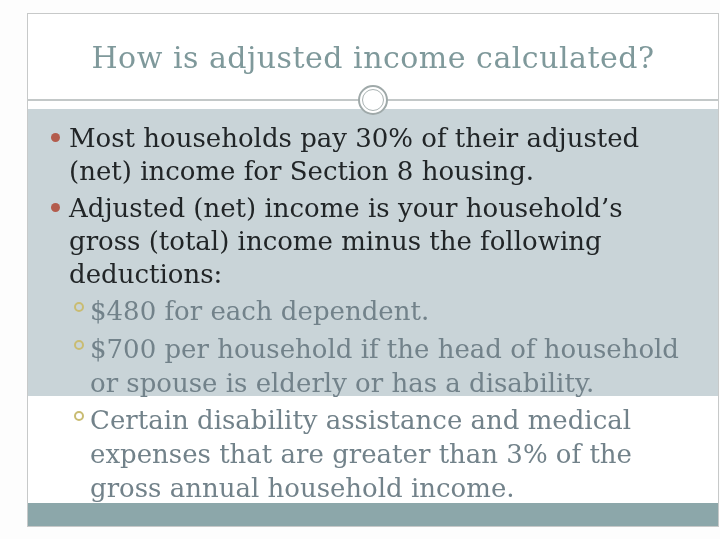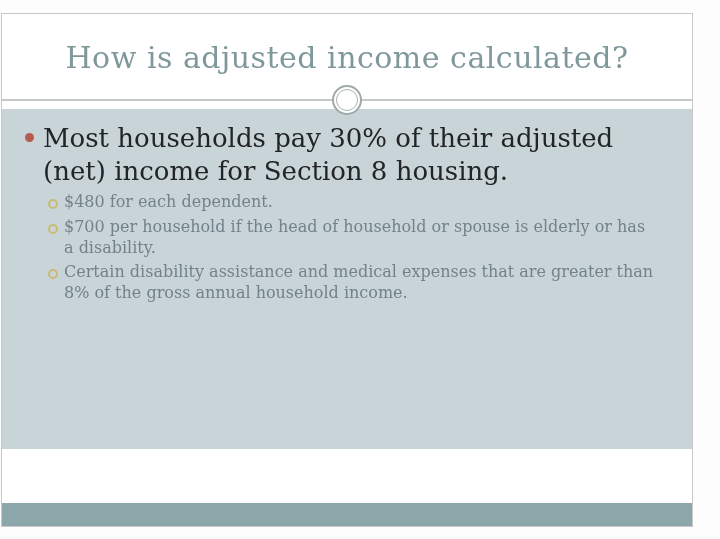--- a/index.html
+++ b/index.html
@@ -12,21 +12,21 @@
     overflow: hidden;
   }
   .stage {
     position: relative;
     width: 720px;
     height: 539px;
     background: #fdfdfd;
   }
   .slide {
     position: absolute;
-    left: 1px;
+    left: 27px;
     top: 13px;
     width: 692px;
     height: 514px;
     box-sizing: border-box;
     background: #ffffff;
     border: 1px solid var(--border, #c7c9c9);
   }
   .title-area {
     position: absolute;
     left: 0;
@@ -71,21 +71,21 @@
     height: 20px;
     border-radius: 50%;
     border: 1px solid #aab3b3;
     background: #ffffff;
   }
   .content-panel {
     position: absolute;
     left: 0;
     right: 0;
     top: 95px;
-    height: 340px;
+    height: 287px;
     background: var(--panel-bg, #c9d4d8);
   }
   .footer-band {
     position: absolute;
     left: 0;
     right: 0;
     top: 489px;
     bottom: 0;
     background: var(--footer-band, #8ca7aa);
   }
@@ -108,21 +108,21 @@
     left: 1px;
     top: 11px;
     width: 9px;
     height: 9px;
     border-radius: 50%;
     background: var(--main-bullet, #b35c4d);
   }
   .item.level-2 {
     margin-left: 24px;
     padding-left: 16px;
-    font-size: 16px;
+    font-size: 26px;
     line-height: 1.3;
     color: var(--sub-text, #72828a);
     margin-bottom: 4px;
     max-width: 595px;
   }
   .item.level-2 .ring {
     position: absolute;
     left: 0;
     top: 7px;
     width: 6px;
@@ -148,35 +148,39 @@
     </div>
 
     <div class="content-panel">
       <div class="bullets">
 
         <div class="item level-1">
           <span class="dot"></span>
           <span>Most households pay 30% of their adjusted (net) income for Section 8 housing.</span>
         </div>
 
+        <div class="item level-1">
+          <span class="dot"></span>
+          <span>Adjusted (net) income is your household’s gross (total) income minus the following deductions:</span>
+        </div>
 
         <div class="item level-2">
           <span class="ring"></span>
           <span>$480 for each dependent.</span>
         </div>
 
 
         <div class="item level-2">
           <span class="ring"></span>
           <span>$700 per household if the head of household or spouse is elderly or has a disability.</span>
         </div>
 
         <div class="item level-2">
           <span class="ring"></span>
-          <span>Certain disability assistance and medical expenses that are greater than 8% of the gross annual household income.</span>
+          <span>Certain disability assistance and medical expenses that are greater than 3% of the gross annual household income.</span>
         </div>
 
       </div>
     </div>
 
     <div class="footer-band"></div>
   </div>
 </div>
 
 </body></html>

